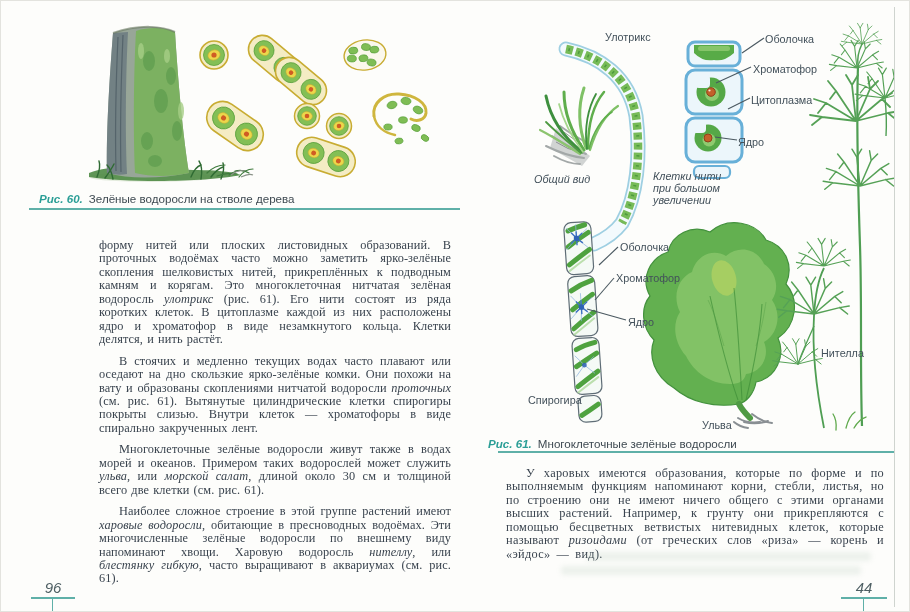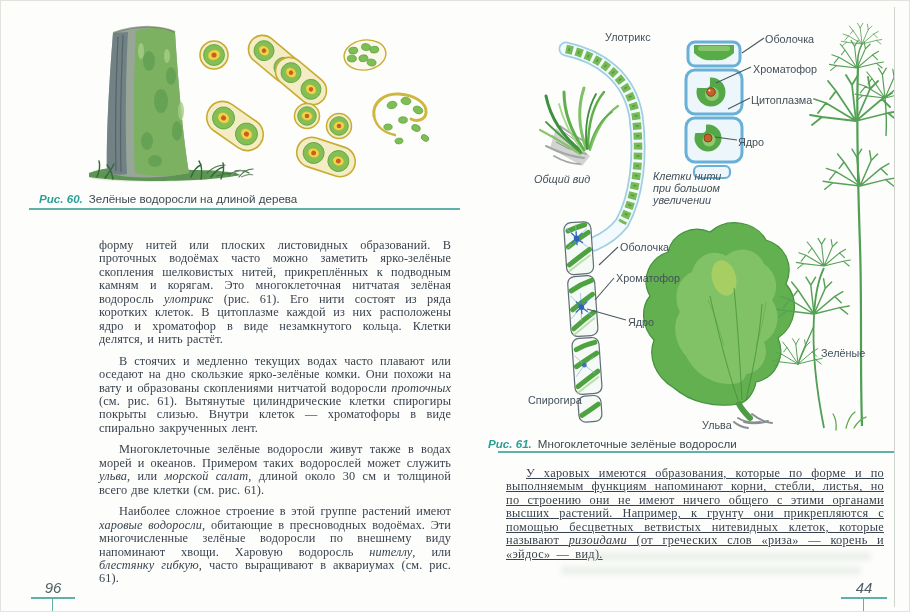--- a/index.html
+++ b/index.html
@@ -11,21 +11,21 @@
   .fig { position:absolute; }
   .caption { position:absolute; font-size:11.6px; color:#3f4a52; white-space:nowrap; }
   .cap-num { color:#2b9e96; font-weight:bold; font-style:italic; margin-right:6px; }
   .rule { position:absolute; height:2px; background:#5fb0a8; }
   .body { position:absolute; font-family:"Liberation Serif", serif; font-size:12.3px;
           line-height:13.45px; color:#39434e; text-align:justify; }
   .body p { margin:8px; }
   .body p.indent { text-indent:20px; }
   .it { font-style:italic; }
   .body-left  { word-spacing:1px;  letter-spacing:.1px; }
-  .body-right { word-spacing:2.8px; letter-spacing:.3px;text-decoration:underline; }
+  .body-right { word-spacing:2.8px; letter-spacing:.3px; }
   .fig-label { position:absolute; font-size:10.8px; color:#42505a; white-space:nowrap; }
   .fig-label.ital { font-style:italic; }
   .kletki { white-space:pre-line; text-align:left; width:90px; }
   .pagenum { position:absolute; font-size:15px; color:#4e5f63; text-align:center;font-style:italic; }
   .pn-rule { position:absolute; height:1.6px; background:#5fb0a8; }
   .pn-tick { position:absolute; width:1.3px; background:#5fb0a8; }
   .bleed { position:absolute; background:#9db8a4; opacity:.17; filter:blur(2.5px); border-radius:3px; }
   .page-edge { position:absolute; width:1px; background:#cfd4cf; }
 </style>
 </head>
@@ -161,21 +161,21 @@
             <ellipse cx="327" cy="107" rx="4.4" ry="3.2" transform="rotate(20 327 107)"></ellipse>
             <ellipse cx="299" cy="106" rx="4.2" ry="3"></ellipse>
             <ellipse cx="336" cy="117" rx="4" ry="2.9" transform="rotate(30 336 117)"></ellipse>
             <ellipse cx="310" cy="120" rx="4" ry="2.9" transform="rotate(-10 310 120)"></ellipse>
           </g>
         </g>
       </g>
     </svg>
 
     <div class="caption" style="left:38px;top:191px">
-      <span class="cap-num">Рис. 60.</span><span class="cap-text">Зелёные водоросли на длиной дерева</span>
+      <span class="cap-num">Рис. 60.</span><span class="cap-text">Зелёные водоросли на стволе дерева</span>
     </div>
     <div class="rule" style="left:28px;top:207px;width:431px"></div>
 
     <div class="body body-left" style="left:90px;top:230px;width:368px">
         <p><span>форму нитей или плоских листовидных образований. В проточных водоёмах часто можно заметить ярко-зелёные скопления шелковистых нитей, прикреплённых к подводным камням и корягам. Это многоклеточная нитчатая зелёная водоросль </span><span class="it">улотрикс</span><span> (рис. 61). Его нити состоят из ряда коротких клеток. В цитоплазме каждой из них расположены ядро и хроматофор в виде незамкнутого кольца. Клетки делятся, и нить растёт.</span></p>
         <p class="indent"><span>В стоячих и медленно текущих водах часто плавают или оседают на дно скользкие ярко-зелёные комки. Они похожи на вату и образованы скоплениями нитчатой водоросли </span><span class="it">проточных</span><span> (см. рис. 61). Вытянутые цилиндрические клетки спирогиры покрыты слизью. Внутри клеток — хроматофоры в виде спирально закрученных лент.</span></p>
         <p class="indent"><span>Многоклеточные зелёные водоросли живут также в водах морей и океанов. Примером таких водорослей может служить </span><span class="it">ульва</span><span>, или </span><span class="it">морской салат</span><span>, длиной около 30 см и толщиной всего две клетки (см. рис. 61).</span></p>
         <p class="indent"><span>Наиболее сложное строение в этой группе растений имеют </span><span class="it">харовые водоросли</span><span>, обитающие в пресноводных водоёмах. Эти многочисленные зелёные водоросли по внешнему виду напоминают хвощи. Харовую водоросль </span><span class="it">нителлу</span><span>, или </span><span class="it">блестянку гибкую</span><span>, часто выращивают в аквариумах (см. рис. 61).</span></p>
       </div>
 
@@ -350,21 +350,21 @@
     <span class="fig-label" style="left:737px;top:135px">Ядро</span>
     <span class="fig-label ital" style="left:533px;top:172px">Общий вид</span>
     <span class="fig-label ital kletki" style="left:652px;top:169px">Клетки нити
 при большом
 увеличении</span>
     <span class="fig-label" style="left:619px;top:240px">Оболочка</span>
     <span class="fig-label" style="left:615px;top:271px">Хроматофор</span>
     <span class="fig-label" style="left:627px;top:315px">Ядро</span>
     <span class="fig-label" style="left:527px;top:393px">Спирогира</span>
     <span class="fig-label" style="left:701px;top:418px">Ульва</span>
-    <span class="fig-label" style="left:820px;top:346px">Зелёные</span>
+    <span class="fig-label" style="left:820px;top:346px">Нителла</span>
 
     <div class="caption" style="left:487px;top:436px">
       <span class="cap-num">Рис. 61.</span><span class="cap-text">Многоклеточные зелёные водоросли</span>
     </div>
     <div class="rule" style="left:497px;top:450px;width:397px"></div>
 
     <div class="body body-right" style="left:497px;top:458px;width:394px">
         <p class="indent"><span>У харовых имеются образования, которые по форме и по выполняемым функциям напоминают корни, стебли, листья, но по строению они не имеют ничего общего с этими органами высших растений. Например, к грунту они прикрепляются с помощью бесцветных ветвистых нитевидных клеток, которые называют </span><span class="it">ризоидами</span><span> (от греческих слов «риза» — корень и «эйдос» — вид).</span></p>
       </div>
 

